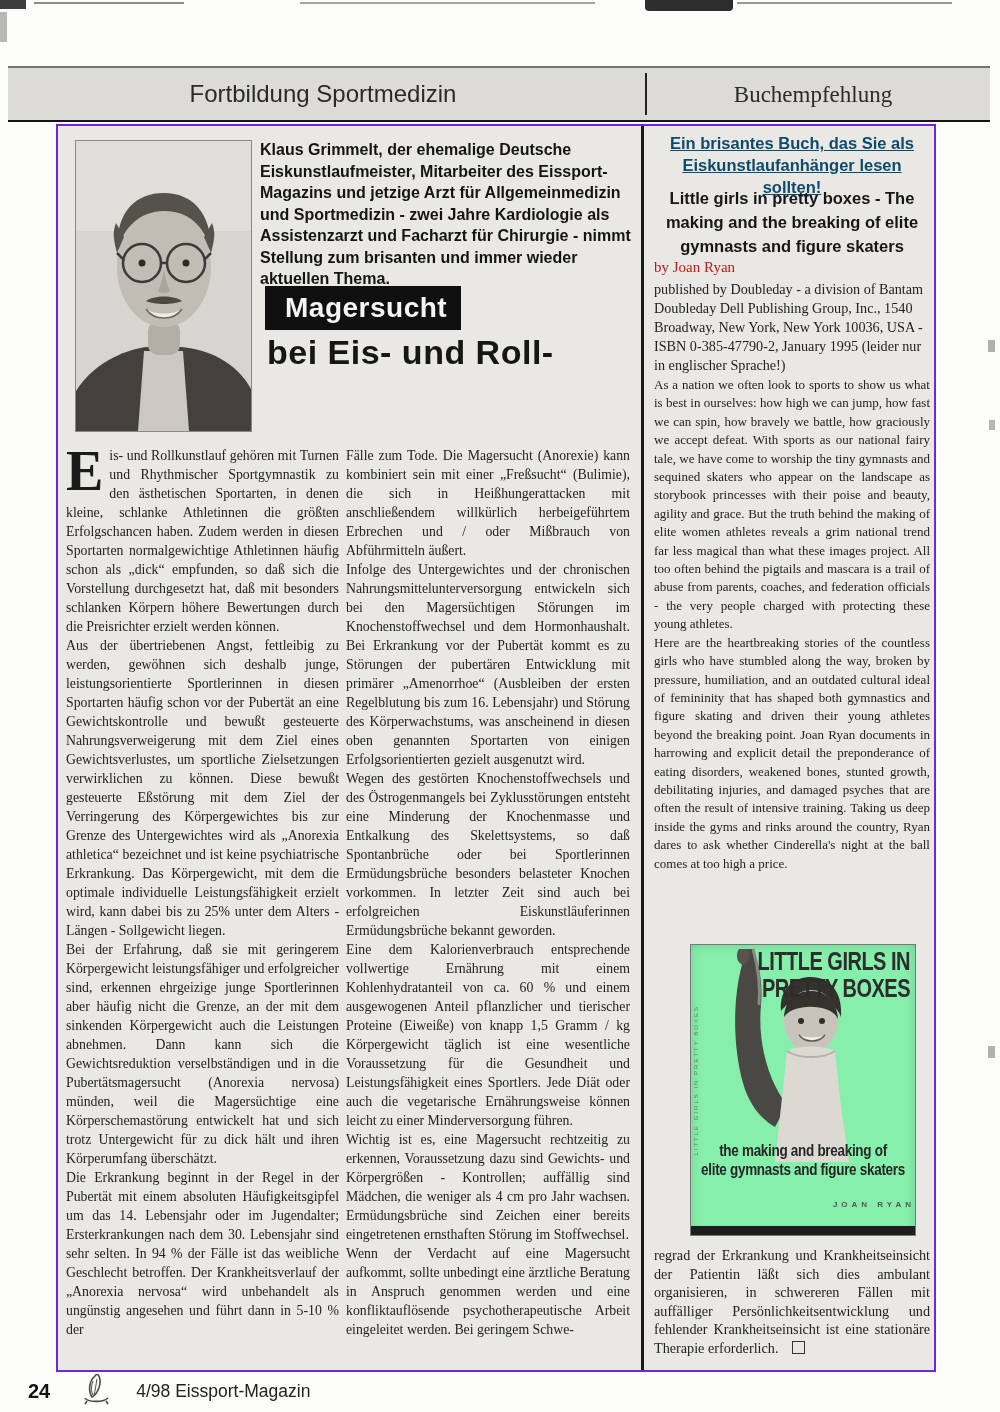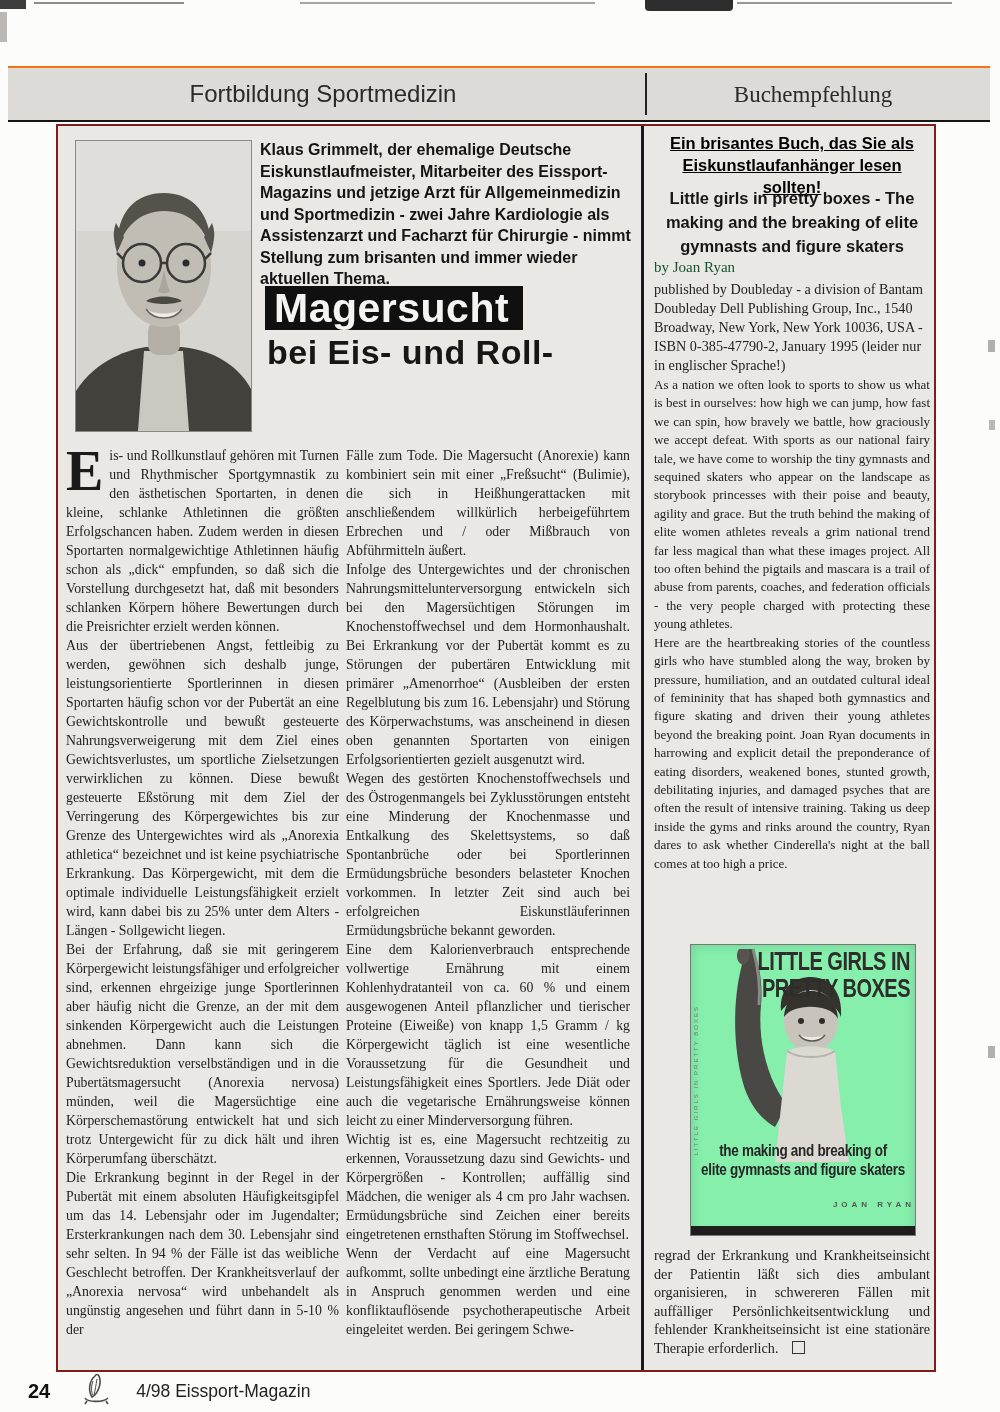--- a/index.html
+++ b/index.html
@@ -2,58 +2,58 @@
 <html><head>
 <meta charset="utf-8">
 <style>
   html,body{margin:0;padding:0;background:#fbfbf9;}
   #page{position:relative;width:1000px;height:1412px;background:#fcfcfa;overflow:hidden;
         font-family:"Liberation Serif",serif;color:#1c1c1c;}
   
   .artifact{position:absolute;}
   
   .header-bar{position:absolute;left:8px;top:66px;width:982px;height:52px;background:#dcdbd7;
-              border-top:2px solid #f97316;border-bottom:2px solid #151515;}
+              border-top:2px solid #737373;border-bottom:2px solid #151515;}
   .header-left{position:absolute;left:0;top:12px;width:630px;text-align:center;
                font-family:"Liberation Sans",sans-serif;font-size:24px;color:#2a2a2a;}
   .header-right{position:absolute;left:640px;top:14px;width:330px;text-align:center;
                 font-family:Liberation Serif, serif;font-size:23px;color:#2a2a2a;}
   .header-divider{position:absolute;left:637px;top:5px;width:2px;height:42px;background:#222;}
   
   .main-box{position:absolute;left:56px;top:124px;width:876px;height:1244px;
-            border:2px solid #7f1d1d;background:#e9e8e4;}
+            border:2px solid #6d28d9;background:#e9e8e4;}
   .col-divider{position:absolute;left:583px;top:0;width:3px;height:100%;background:#1a1a1a;}
   
   .portrait{position:absolute;left:17px;top:14px;width:175px;height:290px;border:1px solid #8a8883;
             background:linear-gradient(180deg,#dddbd6 0%,#cfccc6 60%,#bab7b1 100%);overflow:hidden;}
   
   .intro{position:absolute;left:202px;top:13px;width:372px;
          font-family:"Liberation Sans",sans-serif;font-weight:bold;font-size:16px;line-height:21.5px;
          color:#141414;text-align:left;}
   
   .title-bar{position:absolute;left:207px;top:160px;display:inline-block;background:#101010;
              color:#f4f4f2;font-family:"Liberation Sans",sans-serif;font-weight:bold;
-             font-size:41px;line-height:44px;padding:0 14px 0 9px;letter-spacing:0.5px;}
+             font-size:28px;line-height:44px;padding:0 14px 0 20px;letter-spacing:0.5px;}
   .title-rest{position:absolute;left:209px;top:206px;font-family:"Liberation Sans",sans-serif;
               font-weight:bold;font-size:34px;line-height:40px;color:#161616;letter-spacing:0.5px;}
   
   .article-col{position:absolute;top:320px;height:918px;overflow:hidden;
                font-size:13.8px;line-height:19px;text-align:justify;color:#222;}
   .article-col p{margin:0;}
   #col1{left:8px;width:273px;}
   #col2{left:288px;width:284px;}
   .dropcap{float:left;font-size:56px;line-height:46px;padding:2px 6px 0 0;font-weight:bold;color:#1a1a1a;}
   
   .rc{position:absolute;left:596px;width:276px;}
   .review-banner{top:6px;text-align:center;font-family:"Liberation Sans",sans-serif;
-                 font-weight:bold;font-size:16.5px;line-height:22px;color:#000000;}
+                 font-weight:bold;font-size:16.5px;line-height:22px;color:#0c4a6e;}
   .review-banner span{text-decoration:underline;}
   .book-title{top:60px;font-family:"Liberation Sans",sans-serif;font-weight:bold;
               font-size:16.5px;line-height:24px;color:#161616;text-align:center;}
-  .byline{top:133px;font-size:15px;color:#14532d;}
+  .byline{top:133px;font-size:15px;color:#b91c1c;}
   .publisher{top:154px;font-size:14.2px;line-height:19px;text-align:left;color:#222;}
   .review-body{top:250px;height:566px;overflow:hidden;font-size:13px;line-height:18.4px;
                text-align:justify;color:#222;}
   .review-body p{margin:0;}
   
   .cover{position:absolute;left:632px;top:818px;width:224px;height:290px;background:#86efac;
          border:1px solid #777;box-shadow:inset 0 0 12px rgba(0,0,0,0.15);overflow:hidden;}
   .cover-bottom-strip{position:absolute;left:0;bottom:0;width:100%;height:9px;background:#1e1e1e;}
   .cover-title{position:absolute;right:5px;top:4px;text-align:right;
                font-family:"Liberation Sans",sans-serif;font-weight:bold;font-size:20px;

